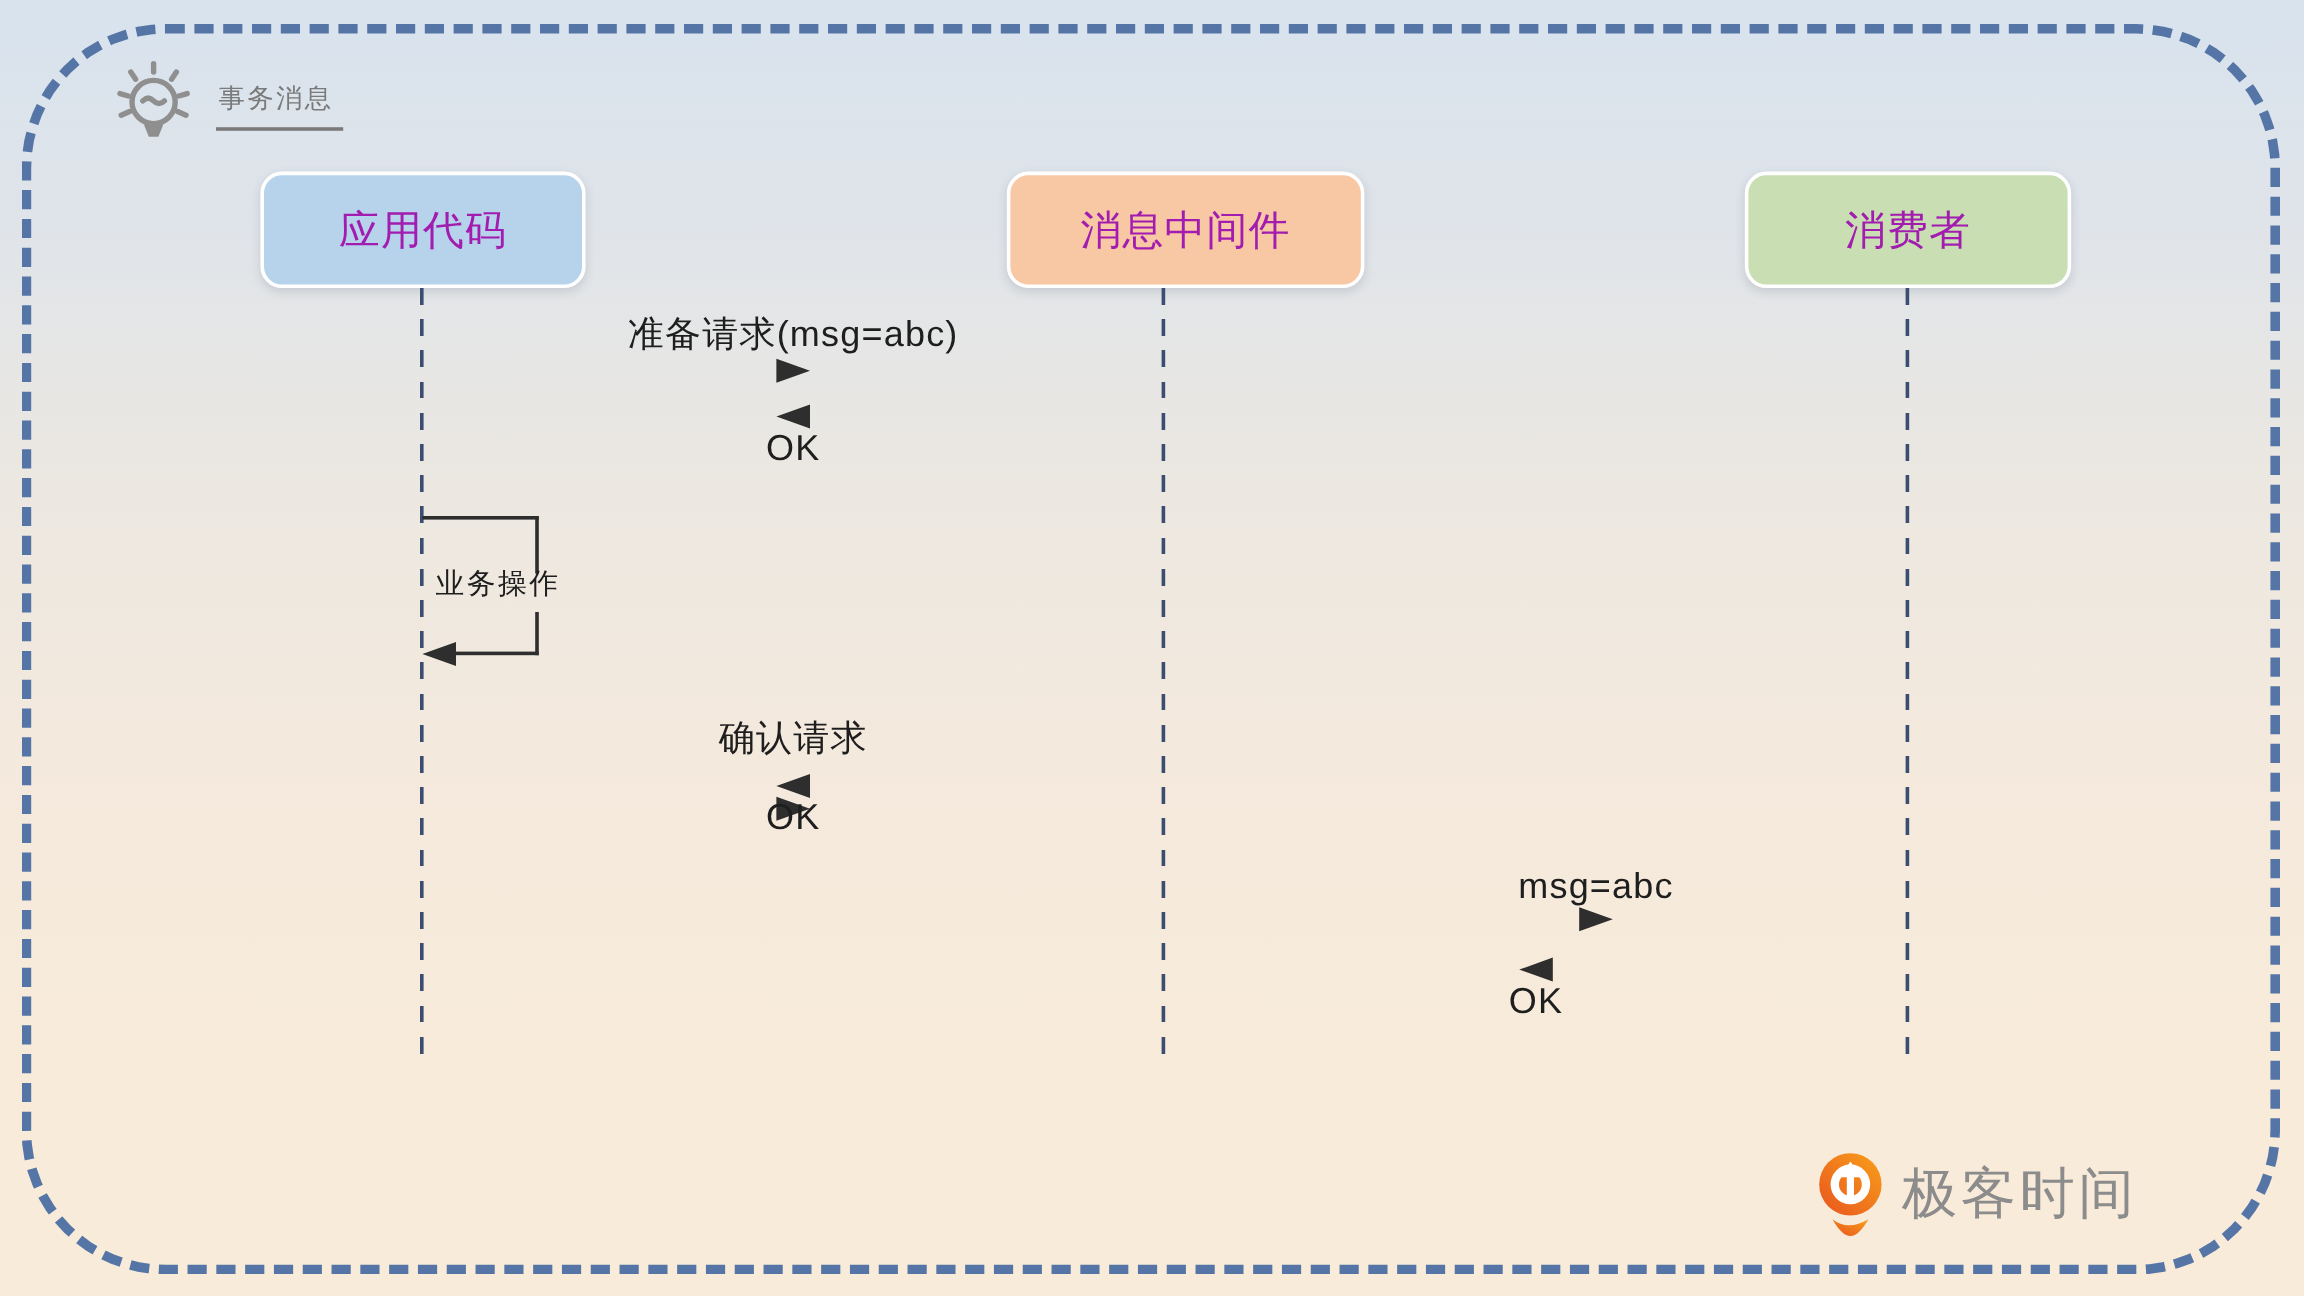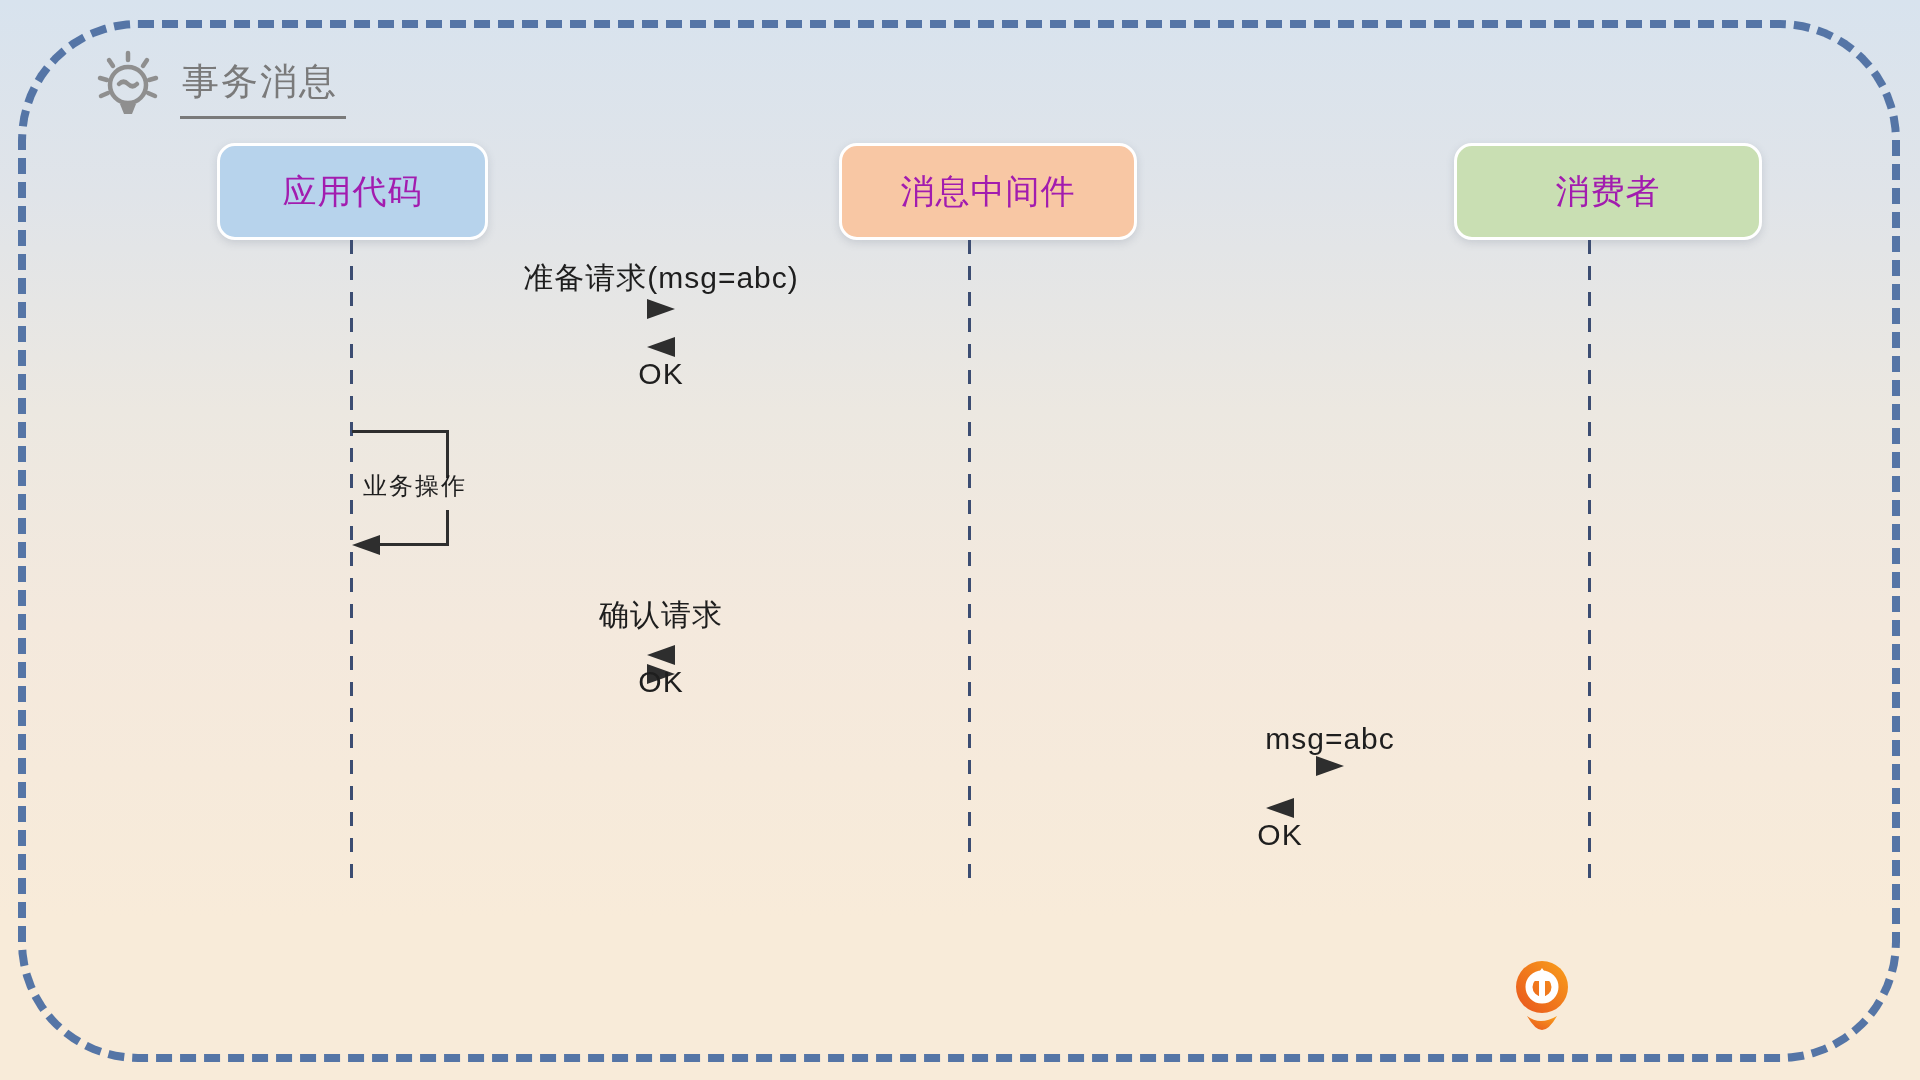--- a/index.html
+++ b/index.html
@@ -14,34 +14,34 @@
   
   .frame{
     position:absolute;left:18px;top:20px;right:20px;bottom:18px;
     border:8px dashed #5575a6;border-radius:120px;
     pointer-events:none;
   }
   
   .header{position:absolute;left:92px;top:48px;display:flex;align-items:center;}
   .bulb{width:72px;height:80px;}
   .title{
-    margin-left:16px;font-size:37px;color:#7a7a7a;letter-spacing:2px;
+    margin-left:16px;font-size:22px;color:#7a7a7a;letter-spacing:2px;
     border-bottom:3px solid #7a7a7a;padding:0 8px 9px 2px;
   }
   
   .actor{
     position:absolute;top:143px;height:97px;box-sizing:border-box;
     border:3px solid #ffffff;border-radius:18px;
     display:flex;align-items:center;justify-content:center;
     font-size:34px;color:#a21caf;letter-spacing:1px;
     box-shadow:0 3px 8px rgba(80,90,110,0.18);
   }
   .actor-app{left:217px;width:271px;background:#b7d3ec;}
   .actor-mq{left:839px;width:298px;background:#f8c7a4;}
-  .actor-consumer{left:1454px;width:308px;background:#c9dfb3;}
+  .actor-consumer{left:1454px;width:272px;background:#c9dfb3;}
   
   .lifeline{
     position:absolute;top:240px;height:650px;width:3px;
     background:repeating-linear-gradient(180deg,#3c4d72 0 14px,transparent 14px 26px);
   }
   .ll-app{left:350px;}
   .ll-mq{left:968px;}
   .ll-consumer{left:1588px;}
   
   .msg{
@@ -172,15 +172,16 @@
           <stop offset="0" stop-color="#e8541e"></stop>
           <stop offset="1" stop-color="#f9a01b"></stop>
         </linearGradient>
       </defs>
       <circle cx="29" cy="27" r="26" fill="url(#gt)"></circle>
       <path d="M14 56 q13 10 30 0 q-8 14 -15 14 q-7 0 -15 -14 z" fill="url(#gt)"></path>
       <circle cx="29" cy="27" r="13" fill="none" stroke="#ffffff" stroke-width="7"></circle>
       <path d="M29 8 l9 13 h-18 z" fill="#ffffff"></path>
       <rect x="26" y="18" width="6" height="22" fill="#ffffff"></rect>
     </svg>
+    <span class="brand-text">极客时间</span>
   </div>
 
 </div>
 
 </body></html>

